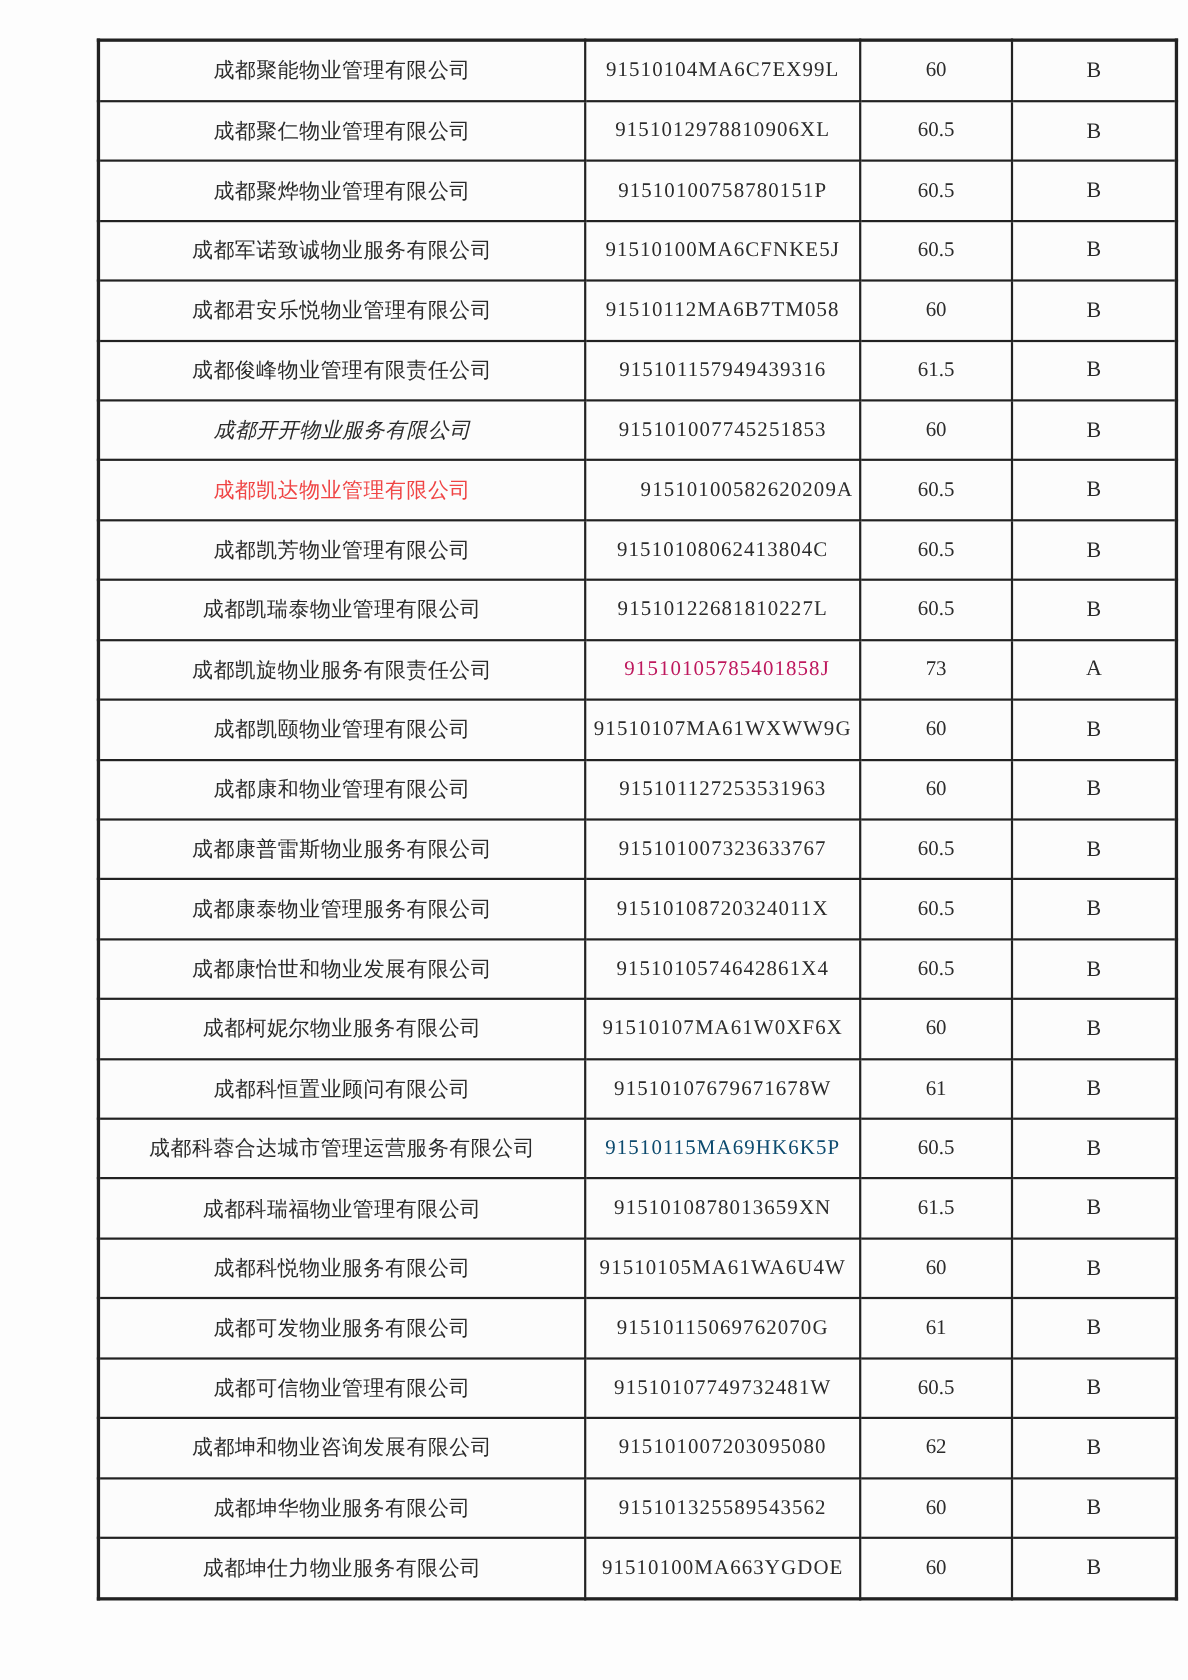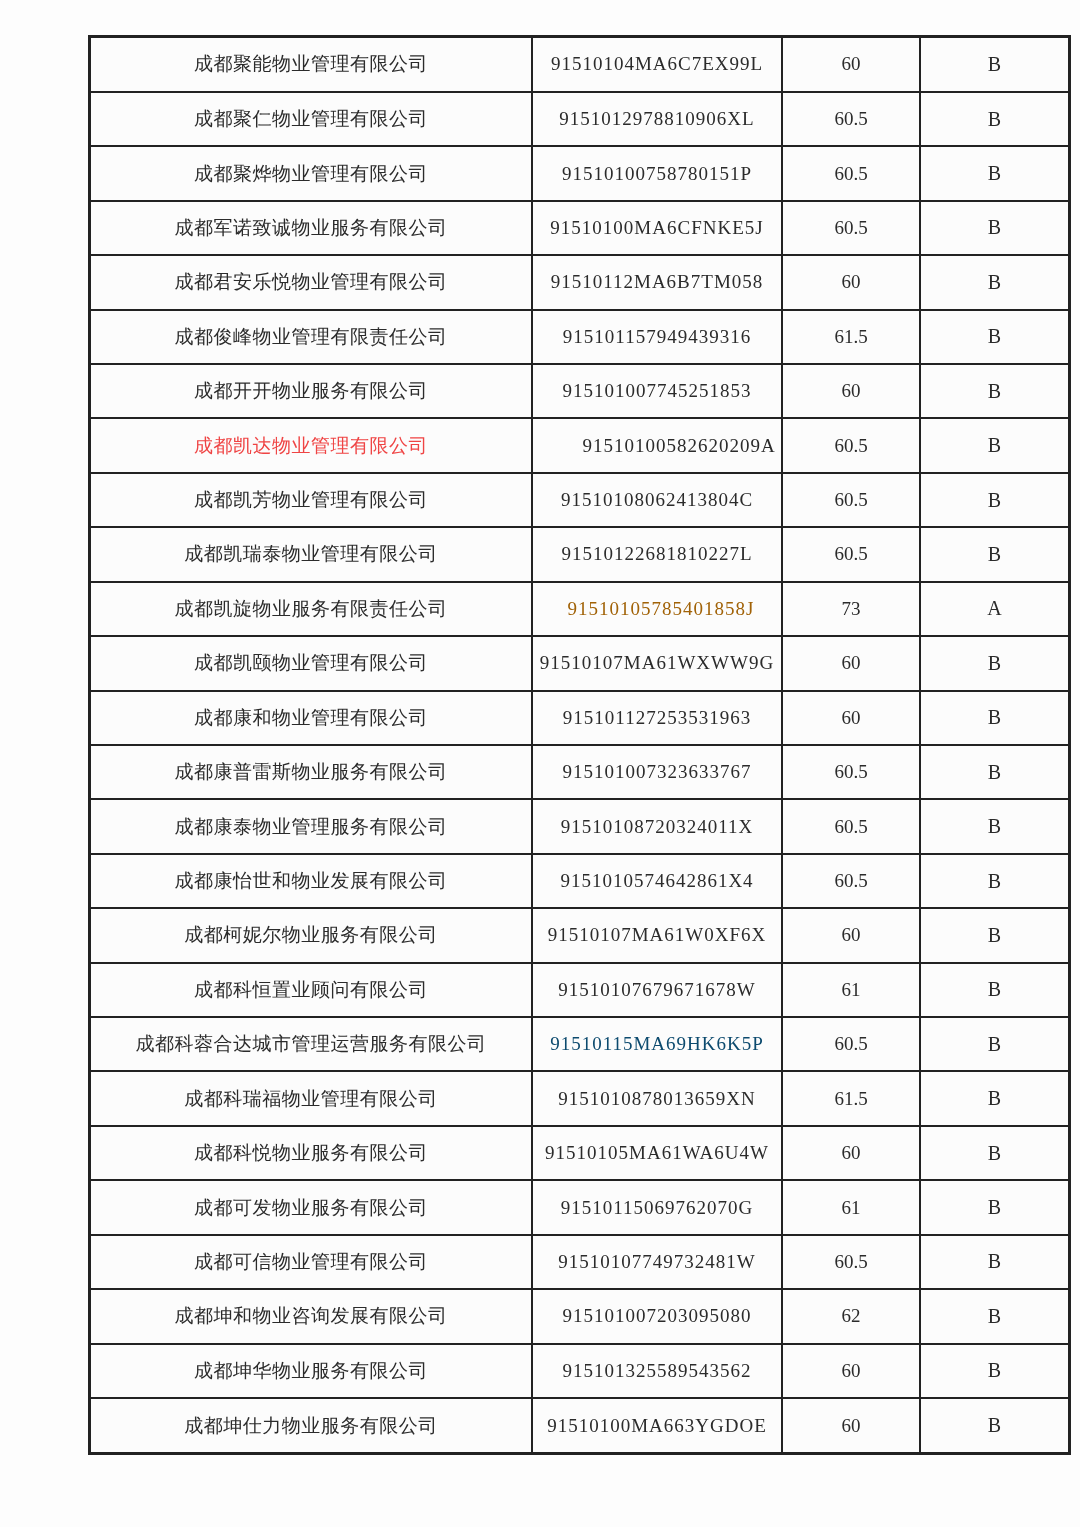--- a/index.html
+++ b/index.html
@@ -79,21 +79,21 @@
           <td class="col2" style="border-color: rgb(34, 34, 34); color: rgb(43, 43, 43);">60</td>
           <td class="col3" style="border-color: rgb(34, 34, 34); color: rgb(43, 43, 43);">B</td>
         </tr>
         <tr>
           <td class="col0" style="border-color: rgb(34, 34, 34); color: rgb(43, 43, 43);">成都俊峰物业管理有限责任公司</td>
           <td class="col1" style="border-color: rgb(34, 34, 34); color: rgb(43, 43, 43);">915101157949439316</td>
           <td class="col2" style="border-color: rgb(34, 34, 34); color: rgb(43, 43, 43);">61.5</td>
           <td class="col3" style="border-color: rgb(34, 34, 34); color: rgb(43, 43, 43);">B</td>
         </tr>
         <tr>
-          <td class="col0" style="border-color: rgb(34, 34, 34); color: rgb(43, 43, 43);">成都开开物业服务有限公司</td>
+          <td class="col0" style="border-color: rgb(34, 34, 34); color: rgb(43, 43, 43); font-style: italic;">成都开开物业服务有限公司</td>
           <td class="col1" style="border-color: rgb(34, 34, 34); color: rgb(43, 43, 43);">915101007745251853</td>
           <td class="col2" style="border-color: rgb(34, 34, 34); color: rgb(43, 43, 43);">60</td>
           <td class="col3" style="border-color: rgb(34, 34, 34); color: rgb(43, 43, 43);">B</td>
         </tr>
         <tr>
           <td class="col0" style="border-color: rgb(34, 34, 34); color: #ef4444;">成都凯达物业管理有限公司</td>
           <td class="col1" style="border-color: rgb(34, 34, 34); color: rgb(43, 43, 43); padding-left: 48px;">91510100582620209A</td>
           <td class="col2" style="border-color: rgb(34, 34, 34); color: rgb(43, 43, 43);">60.5</td>
           <td class="col3" style="border-color: rgb(34, 34, 34); color: rgb(43, 43, 43);">B</td>
         </tr>
@@ -104,21 +104,21 @@
           <td class="col3" style="border-color: rgb(34, 34, 34); color: rgb(43, 43, 43);">B</td>
         </tr>
         <tr>
           <td class="col0" style="border-color: rgb(34, 34, 34); color: rgb(43, 43, 43);">成都凯瑞泰物业管理有限公司</td>
           <td class="col1" style="border-color: rgb(34, 34, 34); color: rgb(43, 43, 43);">91510122681810227L</td>
           <td class="col2" style="border-color: rgb(34, 34, 34); color: rgb(43, 43, 43);">60.5</td>
           <td class="col3" style="border-color: rgb(34, 34, 34); color: rgb(43, 43, 43);">B</td>
         </tr>
         <tr>
           <td class="col0" style="border-color: rgb(34, 34, 34); color: rgb(43, 43, 43);">成都凯旋物业服务有限责任公司</td>
-          <td class="col1" style="border-color: rgb(34, 34, 34); color: #a16207; padding-left: 12px;">91510105785401858J</td>
+          <td class="col1" style="border-color: rgb(34, 34, 34); color: #be185d; padding-left: 12px;">91510105785401858J</td>
           <td class="col2" style="border-color: rgb(34, 34, 34); color: rgb(43, 43, 43);">73</td>
           <td class="col3" style="border-color: rgb(34, 34, 34); color: rgb(43, 43, 43);">A</td>
         </tr>
         <tr>
           <td class="col0" style="border-color: rgb(34, 34, 34); color: rgb(43, 43, 43);">成都凯颐物业管理有限公司</td>
           <td class="col1" style="border-color: rgb(34, 34, 34); color: rgb(43, 43, 43); border-radius: 14px;">91510107MA61WXWW9G</td>
           <td class="col2" style="border-color: rgb(34, 34, 34); color: rgb(43, 43, 43);">60</td>
           <td class="col3" style="border-color: rgb(34, 34, 34); color: rgb(43, 43, 43);">B</td>
         </tr>
         <tr>

